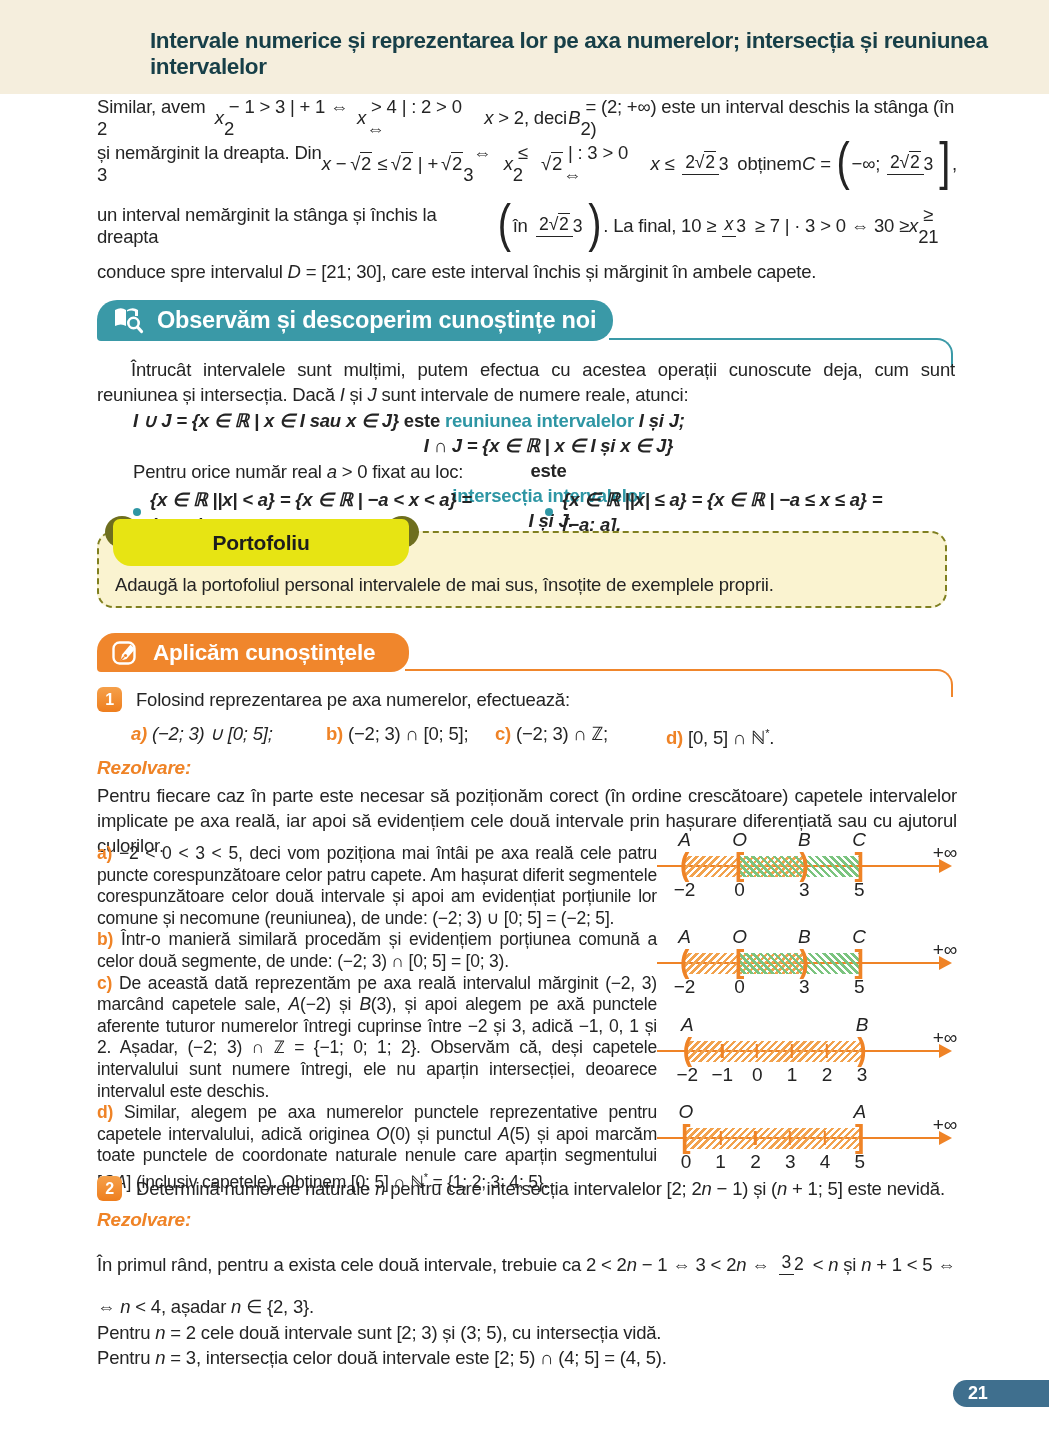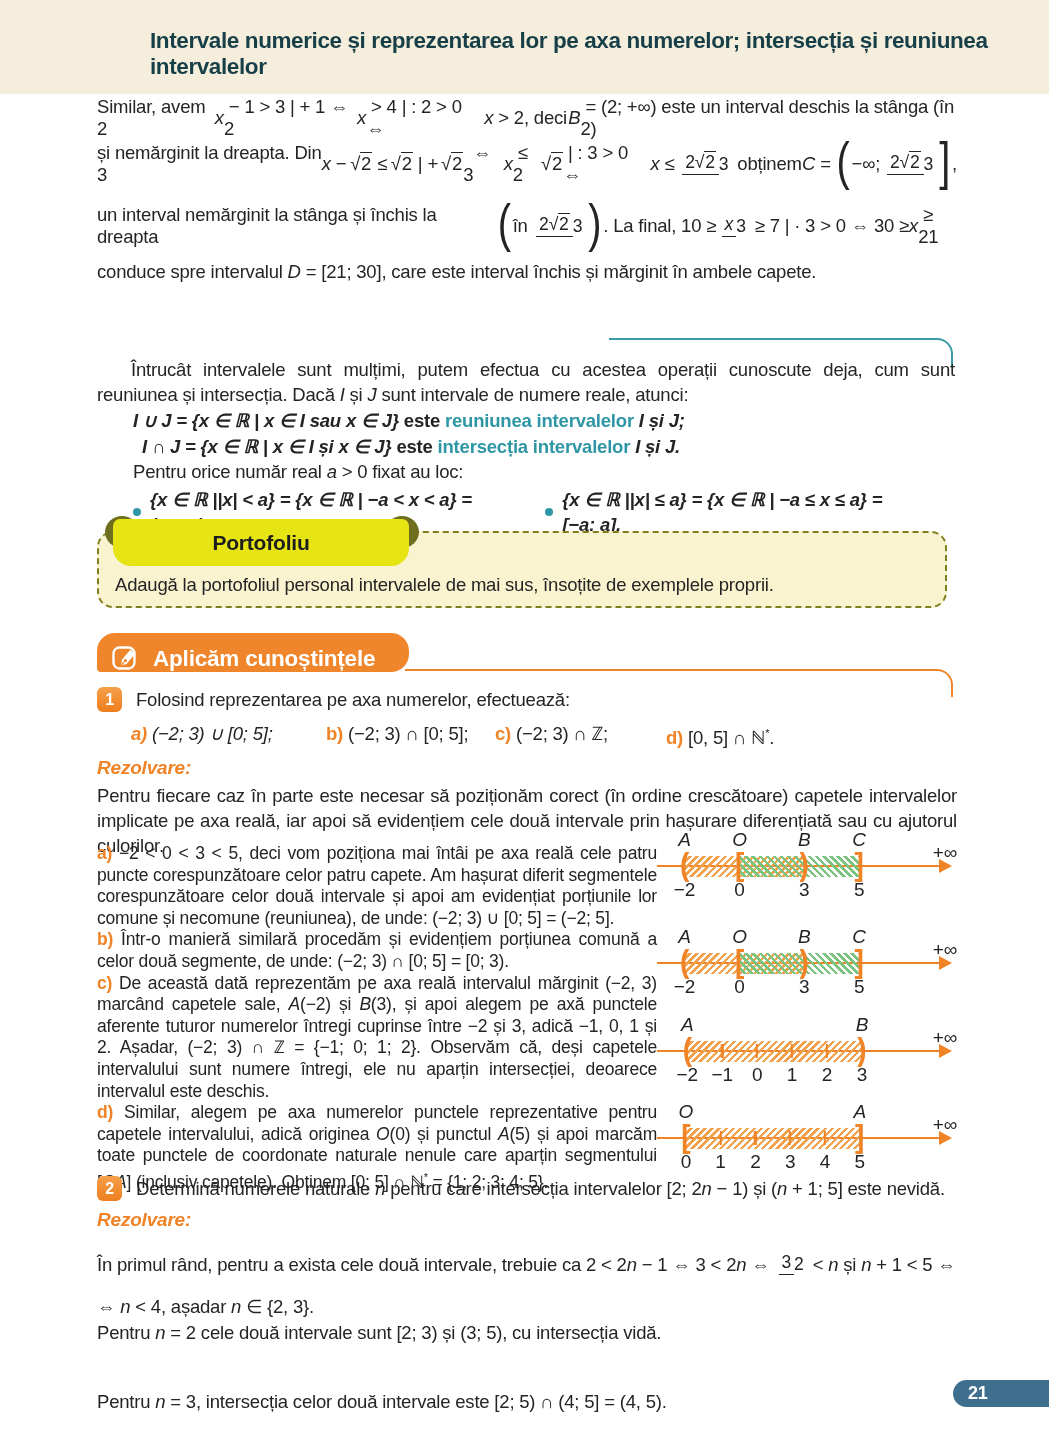--- a/index.html
+++ b/index.html
@@ -36,21 +36,21 @@
   .sq{white-space:nowrap;}
   .sqv{border-top:1.6px solid currentColor;padding:0 1px;}
   sup{font-size:11px;}
 
   
   .banner{display:flex;align-items:center;gap:13px;color:#fff;font-weight:700;
           box-sizing:border-box;padding-left:15px;}
   .banner.tealb{background:#3a99a7;width:516px;height:41px;border-radius:20px 20px 20px 4px;
           font-size:23.5px;}
   .banner.orangeb{background:#f0862c;width:312px;height:39px;border-radius:18px 18px 18px 4px;
-          font-size:22.5px;align-items:flex-end;}
+          font-size:22.5px;}
   .tail{position:absolute;border-top:2.5px solid;border-right:2.5px solid;
         border-top-right-radius:16px;height:26px;}
   .tail.tealt{border-color:#3a99a7;}
   .tail.oranget{border-color:#f0862c;}
 
   
   .portfolio{position:absolute;left:97px;top:516px;width:850px;height:92px;}
   .pbox{position:absolute;left:0;top:15px;right:0;bottom:0;background:#faf3d0;
         border:2.5px dashed #7f7f1f;border-radius:16px;box-sizing:border-box;}
   .ear{position:absolute;width:34px;height:32px;background:#6e6e1e;border-radius:50%;top:0;}
@@ -110,27 +110,38 @@
   </header>
 
   <section class="abs" style="left:97px;top:103px;width:860px;">
     <div class="mline" style="height:30px;">Similar, avem 2<i>x</i> − 1 &gt; 3 | + 1 ⇔ 2<i>x</i> &gt; 4 | : 2 &gt; 0 ⇔ <i>x</i> &gt; 2, deci <i>B</i> = (2; +∞) este un interval deschis la stânga (în 2)</div>
     <div class="mline" style="height:62px;">și nemărginit la dreapta. Din 3<i>x</i> − <span class="sq">√<span class="sqv">2</span></span> ≤ <span class="sq">√<span class="sqv">2</span></span> | + <span class="sq">√<span class="sqv">2</span></span>  ⇔ 3<i>x</i> ≤ 2<span class="sq">√<span class="sqv">2</span></span> | : 3 &gt; 0 ⇔ <i>x</i> ≤ <span class="frac"><span class="fn">2<span class="sq">√<span class="sqv">2</span></span></span><span class="fd">3</span></span> obținem <i>C</i> = <span class="bigp">(</span>−∞; <span class="frac"><span class="fn">2<span class="sq">√<span class="sqv">2</span></span></span><span class="fd">3</span></span><span class="bigp">]</span>,</div>
     <div class="mline" style="height:62px;">un interval nemărginit la stânga și închis la dreapta <span class="bigp">(</span>în <span class="frac"><span class="fn">2<span class="sq">√<span class="sqv">2</span></span></span><span class="fd">3</span></span><span class="bigp">)</span>. La final, 10 ≥ <span class="frac"><span class="fn"><i>x</i></span><span class="fd">3</span></span> ≥ 7 | · 3 &gt; 0 ⇔ 30 ≥ <i>x</i> ≥ 21</div>
     <div class="mline" style="height:30px;">conduce spre intervalul <i>D</i> = [21; 30], care este interval închis și mărginit în ambele capete.</div>
   </section>
 
   <section class="abs" style="left:97px;top:300px;width:856px;height:72px;">
+    <div class="banner tealb">
+      <span style="display:inline-flex;">
+        <svg width="32" height="27" viewBox="0 0 32 27">
+          <path d="M3 3 q6 -3.4 11 0 v16 q-5 -3 -11 0 z" fill="#fff"></path>
+          <path d="M15 3 q6 -3.4 11 0 v6 h-3 v-4.6 q-4 -1.8 -8 0.2 z" fill="#fff"></path>
+          <circle cx="21.5" cy="16" r="5.2" fill="none" stroke="#fff" stroke-width="2.6"></circle>
+          <line x1="25.5" y1="20" x2="29.5" y2="24.5" stroke="#fff" stroke-width="3.2" stroke-linecap="round"></line>
+        </svg>
+      </span>
+      <span>Observăm și descoperim cunoștințe noi</span>
+    </div>
     <div class="tail tealt" style="left:512px;top:38px;width:342px;"></div>
   </section>
 
   <section class="abs base" style="left:97px;top:357px;width:858px;">
     <p class="just indent">Întrucât intervalele sunt mulțimi, putem efectua cu acestea operații cunoscute deja, cum sunt reuniunea și intersecția. Dacă <i>I</i> și <i>J</i> sunt intervale de numere reale, atunci:</p>
     <div class="mline" style="margin-left:36px;height:26px;"><span class="bi">I ∪ J = {x ∈ ℝ | x ∈ I sau x ∈ J}</span><span class="bd"> este </span><span class="teal">reuniunea intervalelor</span><span class="bi"> I și J;</span></div>
-    <div class="mline" style="margin-left:45px;height:26px;"><span class="bi">I ∩ J = {x ∈ ℝ | x ∈ I și x ∈ J}</span><span class="bd"> este </span><span class="teal">intersecția intervalelor</span><span class="bi"> I și J.</span></div>
+    <div class="mline" style="margin-left:45px;height:26px;flex-direction:column;"><span class="bi">I ∩ J = {x ∈ ℝ | x ∈ I și x ∈ J}</span><span class="bd"> este </span><span class="teal">intersecția intervalelor</span><span class="bi"> I și J.</span></div>
     <p style="margin-left:36px;line-height:26px;">Pentru orice număr real <i>a</i> &gt; 0 fixat au loc:</p>
     <div class="bullets">
       <div class="b-item">
         <span class="dot"></span>
         <span class="bi">{x ∈ ℝ ||x| &lt; a} = {x ∈ ℝ | −a &lt; x &lt; a} = (−a; a);</span>
       </div>
       <div class="b-item">
         <span class="dot"></span>
         <span class="bi">{x ∈ ℝ ||x| ≤ a} = {x ∈ ℝ | −a ≤ x ≤ a} = [−a; a].</span>
       </div>
@@ -266,18 +277,18 @@
 
   <section class="abs base" style="left:97px;top:1176px;width:885px;">
     <div class="exrow">
       <span class="badge">2</span>
       <span>Determină numerele naturale <i>n</i> pentru care intersecția intervalelor [2; 2<i>n</i> − 1) și (<i>n</i> + 1; 5] este nevidă.</span>
     </div>
     <p class="rez" style="margin-top:6px;">Rezolvare:</p>
     <div class="mline" style="height:60px;margin-top:2px;">În primul rând, pentru a exista cele două intervale, trebuie ca 2 &lt; 2<i>n</i> − 1 ⇔ 3 &lt; 2<i>n</i> ⇔ <span class="frac"><span class="fn">3</span><span class="fd">2</span></span> &lt; <i>n</i> și <i>n</i> + 1 &lt; 5 ⇔</div>
     <p style="line-height:25.5px;">⇔ <i>n</i> &lt; 4, așadar <i>n</i> ∈  {2, 3}.</p>
     <p style="line-height:25.5px;">Pentru <i>n</i> = 2 cele două intervale sunt [2; 3) și (3; 5), cu intersecția vidă.</p>
-    <p style="line-height:25.5px;margin-top:44px;">Pentru <i>n</i> = 3, intersecția celor două intervale este [2; 5) ∩ (4; 5] = (4, 5).</p>
+    <p style="line-height:25.5px;">Pentru <i>n</i> = 3, intersecția celor două intervale este [2; 5) ∩ (4; 5] = (4, 5).</p>
   </section>
 
   <div class="pagetab">21</div>
 
 </div>
 
 </body></html>

